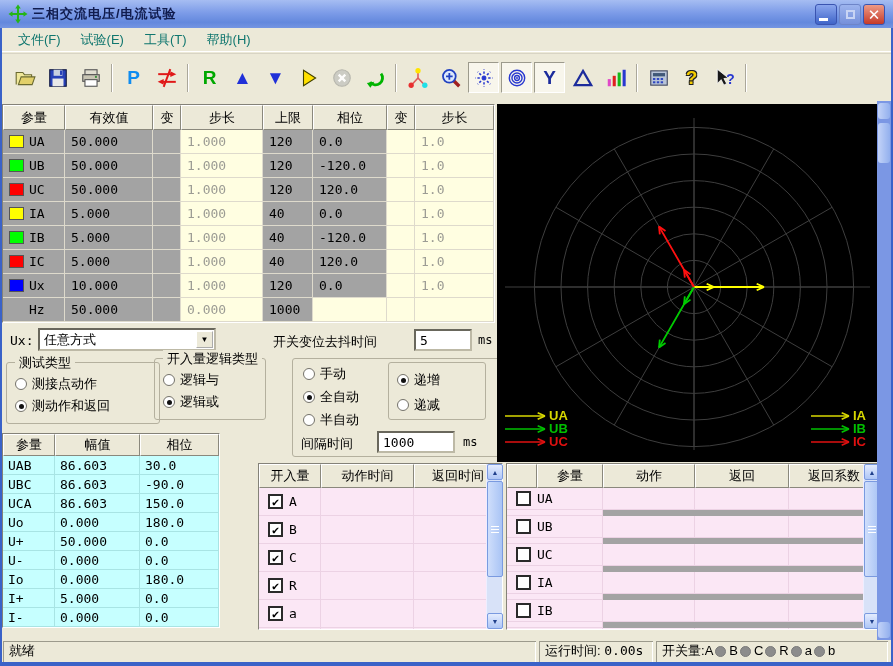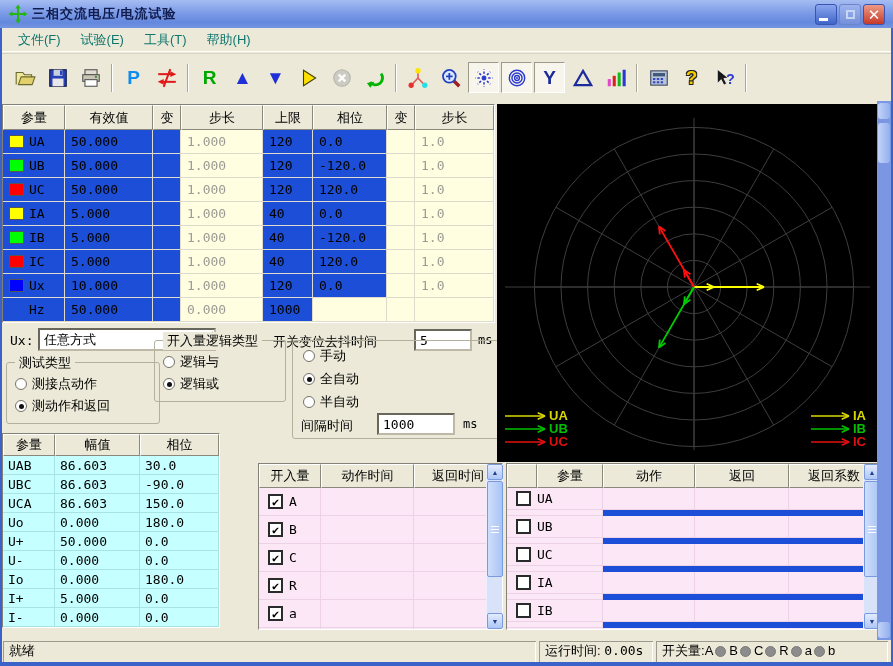--- a/index.html
+++ b/index.html
@@ -25,21 +25,21 @@
            display:flex;align-items:center;padding-left:6px;border-bottom:1px solid #fff;}
   .menu-item{padding:2px 10px;color:#0f766e;}
   .toolbar{position:absolute;left:2px;top:53px;width:889px;height:48px;background:#ece9d8;
            display:flex;align-items:center;padding-left:6px;border-top:1px solid #d8d4c4;}
   .tb-btn{width:31px;height:31px;display:flex;align-items:center;justify-content:center;margin:0 1px;}
   .tb-btn.pressed{background:#f8f6ec;border:1px solid;border-color:#9c9a8c #fff #fff #9c9a8c;}
   .tb-btn.disabled{opacity:.9;}
   .tb-sep{width:2px;height:28px;margin:0 4px;border-left:1px solid #aaa79a;border-right:1px solid #fff;}
   .tb-glyph{font-weight:bold;font-size:19px;line-height:1;}
   
-  .sunken{border:1px solid;border-color:#848278 #fff #fff #848278;background:#1d4ed8;}
+  .sunken{border:1px solid;border-color:#848278 #fff #fff #848278;background:#a3a3a3;}
   
   #main-table{position:absolute;left:2px;top:104px;width:493px;}
   .mrow{display:grid;grid-template-columns:62px 88px 28px 82px 50px 74px 28px 79px;height:24px;}
   .mrow.mhead{height:25px;}
   .mcell{border-right:1px solid #dedacc;border-bottom:1px solid #dedacc;display:flex;align-items:center;
          padding-left:6px;font-family:"DejaVu Sans Mono",monospace;font-size:13px;overflow:hidden;}
   .mhead .mcell{background:#ece9d8;border:1px solid;border-color:#fff #8a887c #8a887c #fff;
         justify-content:center;padding-left:0;font-family:"Liberation Sans","DejaVu Sans",sans-serif;}
   .mcell.dis{background:#fffee1;color:#9c9c94;}
   .swatch{width:15px;height:13px;border:1px solid #555;margin-right:5px;flex:0 0 15px;}
@@ -423,48 +423,60 @@
         <div class="radio-row" style="left: 8px; top: 12px;">
           <span class="rdot"></span>
           <span>测接点动作</span>
         </div>
         <div class="radio-row" style="left: 8px; top: 34px;">
           <span class="rdot on"></span>
           <span>测动作和返回</span>
         </div>
       </div>
   </div>
-  <div class="grp" style="left:154px;top:340px;width:132px;height:62px">
+  <div class="grp" style="left:154px;top:358px;width:112px;height:62px">
     <span class="grp-title">开入量逻辑类型</span>
     <div id="logic-type-radios">
         <div class="radio-row" style="left: 8px; top: 12px;">
           <span class="rdot"></span>
           <span>逻辑与</span>
         </div>
         <div class="radio-row" style="left: 8px; top: 34px;">
           <span class="rdot on"></span>
           <span>逻辑或</span>
         </div>
       </div>
   </div>
-  <div class="grp" style="left:292px;top:340px;width:238px;height:99px">
+  <div class="grp" style="left:292px;top:358px;width:238px;height:99px">
     <div id="mode-radios">
         <div class="radio-row" style="left: 10px; top: 6px;">
           <span class="rdot"></span>
           <span>手动</span>
         </div>
         <div class="radio-row" style="left: 10px; top: 29px;">
           <span class="rdot on"></span>
           <span>全自动</span>
         </div>
         <div class="radio-row" style="left: 10px; top: 52px;">
           <span class="rdot"></span>
           <span>半自动</span>
         </div>
       </div>
+    <div class="grp" style="left:95px;top:3px;width:98px;height:58px">
+      <div id="direction-radios">
+          <div class="radio-row" style="left: 8px; top: 8px;">
+            <span class="rdot on"></span>
+            <span>递增</span>
+          </div>
+          <div class="radio-row" style="left: 8px; top: 33px;">
+            <span class="rdot"></span>
+            <span>递减</span>
+          </div>
+        </div>
+    </div>
     <span class="lbl" style="left:8px;top:76px">间隔时间</span>
     <div class="tinput" style="left:84px;top:72px;width:78px">1000</div>
     <span class="lbl" style="left:170px;top:76px;font-family:'DejaVu Sans Mono',monospace;font-size:12px">ms</span>
   </div>
 
   <div id="result-table" class="sunken">
       <div class="rrow rhead">
         <div class="rcell">参量</div>
         <div class="rcell">幅值</div>
         <div class="rcell">相位</div>

